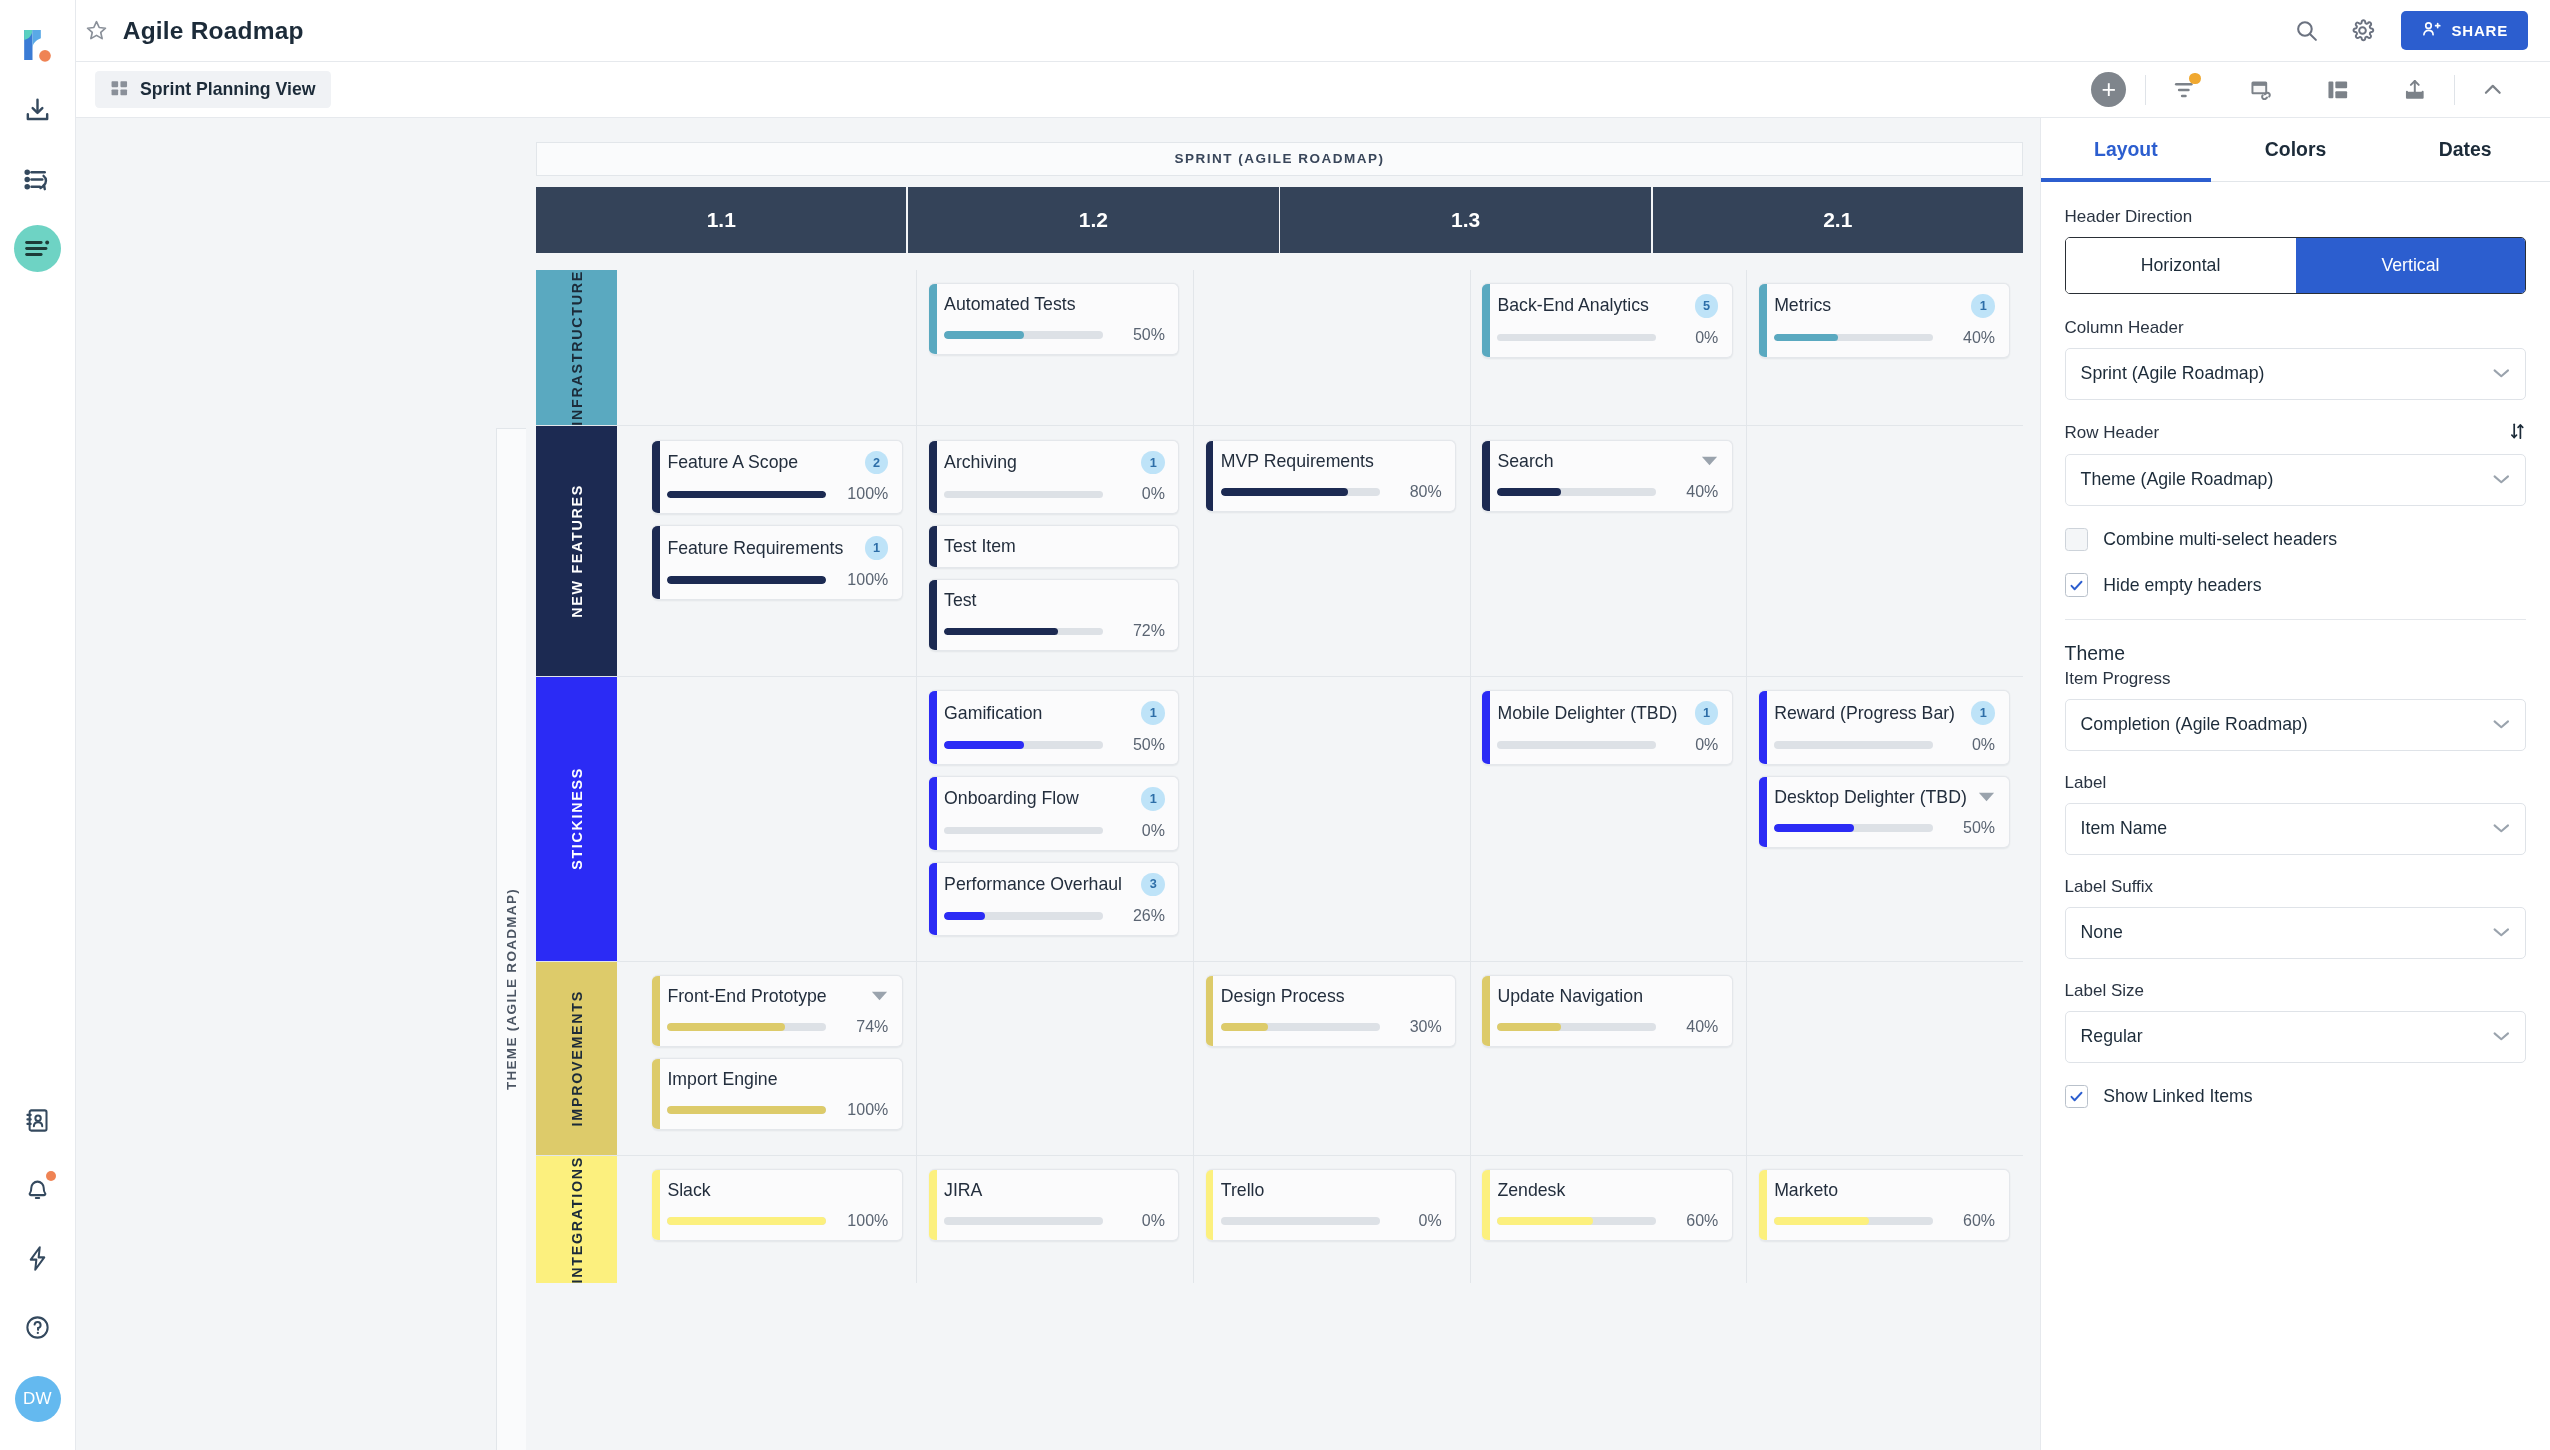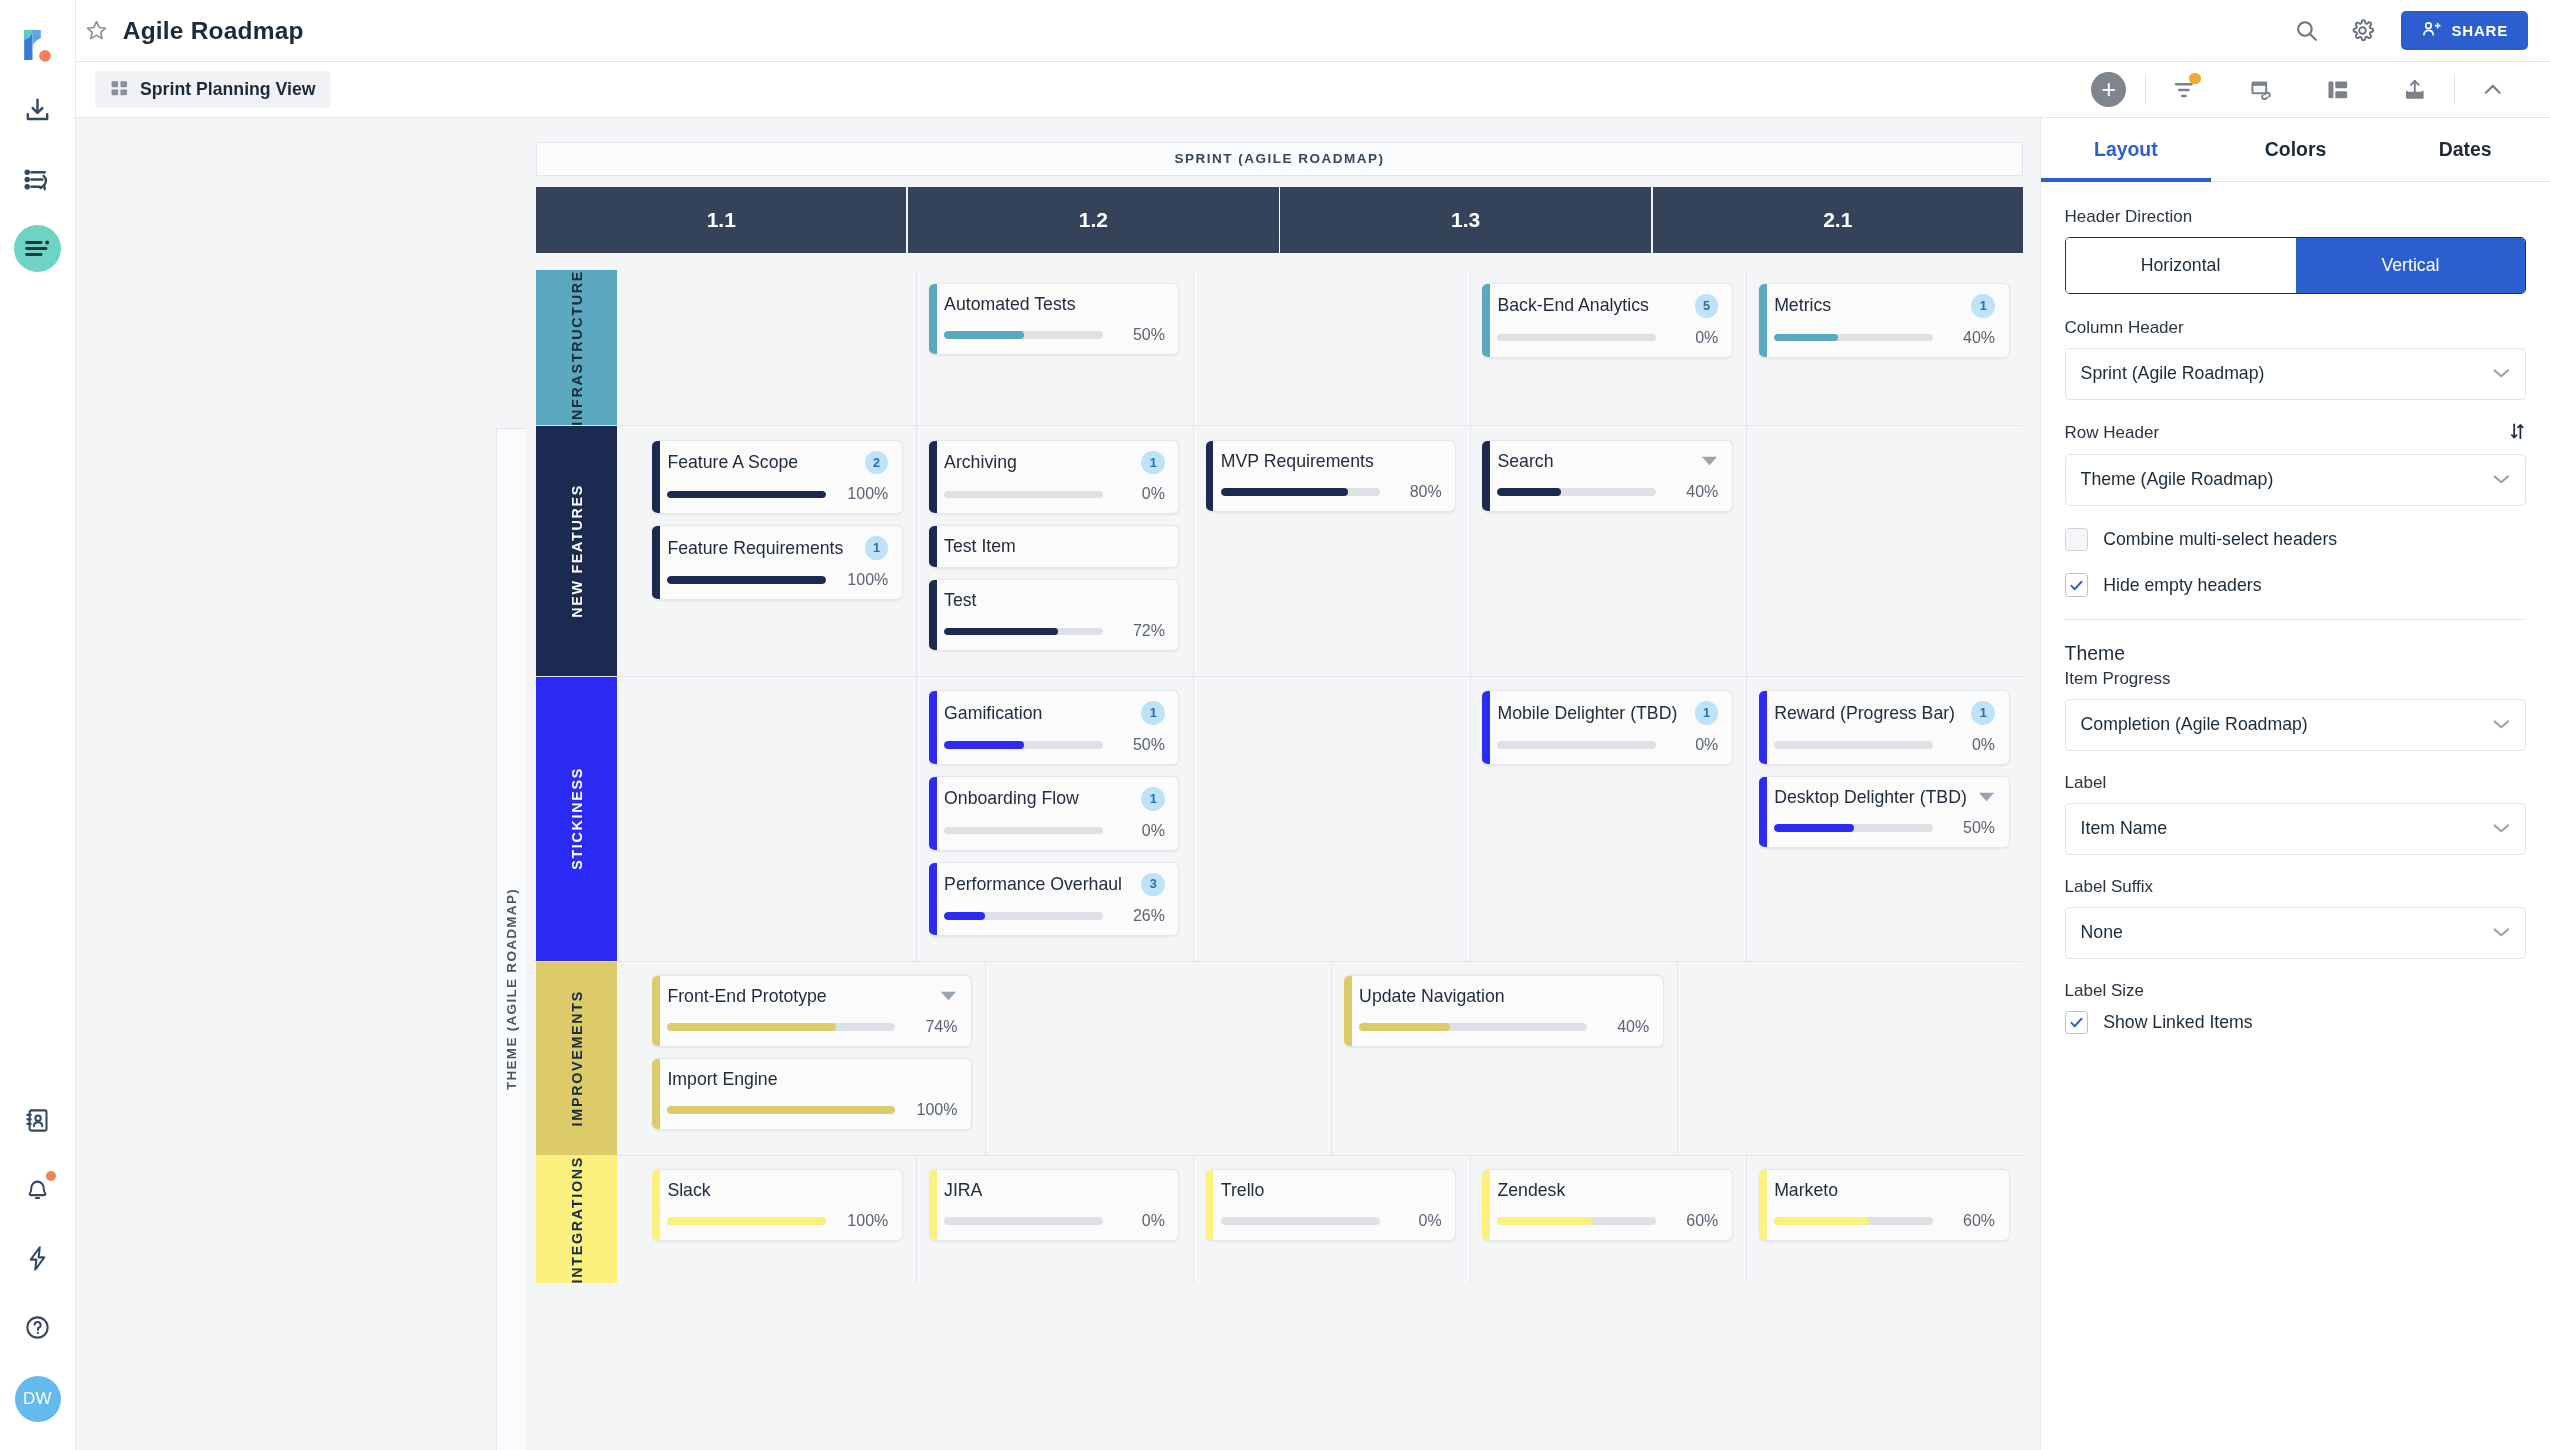--- a/index.html
+++ b/index.html
@@ -662,20 +662,34 @@
                     </div>
                     <div class="pval">100%</div>
                   </div>
                 </div>
               </div>
               <div class="cell"></div>
               <div class="cell">
                 <div class="card">
                   <div class="accent" style="background: rgb(221, 203, 106);"></div>
                   <div class="card-top">
+                    <div class="card-name">Design Process</div>
+                  </div>
+                  <div class="card-bottom">
+                    <div class="pbar">
+                      <i style="width: 30%; background: rgb(221, 203, 106);"></i>
+                    </div>
+                    <div class="pval">30%</div>
+                  </div>
+                </div>
+              </div>
+              <div class="cell">
+                <div class="card">
+                  <div class="accent" style="background: rgb(221, 203, 106);"></div>
+                  <div class="card-top">
                     <div class="card-name">Update Navigation</div>
                   </div>
                   <div class="card-bottom">
                     <div class="pbar">
                       <i style="width: 40%; background: rgb(221, 203, 106);"></i>
                     </div>
                     <div class="pval">40%</div>
                   </div>
                 </div>
               </div>
@@ -850,20 +864,28 @@
     <div class="sel">
       <span>None</span>
       <span class="caret">
         <svg width="18.6" height="11.8" viewBox="0 0 22 14" fill="none" stroke="#9aa3ad" stroke-width="2.4" stroke-linecap="round" stroke-linejoin="round">
             <path d="M3 4 l8 7 8 -7"></path>
           </svg>
       </span>
     </div>
 
     <div class="fld-label">Label Size</div>
+    <div class="sel">
+      <span>Regular</span>
+      <span class="caret">
+        <svg width="18.6" height="11.8" viewBox="0 0 22 14" fill="none" stroke="#9aa3ad" stroke-width="2.4" stroke-linecap="round" stroke-linejoin="round">
+            <path d="M3 4 l8 7 8 -7"></path>
+          </svg>
+      </span>
+    </div>
 
     <div class="chk-row">
       <span class="chk on">
         <svg width="15" height="15" viewBox="0 0 24 24" fill="none" stroke="#2c5ecf" stroke-width="3" stroke-linecap="round" stroke-linejoin="round">
             <path d="M4 12.5 l5 5.5 11 -12"></path>
           </svg>
       </span>
       <span class="t">Show Linked Items</span>
     </div>
 

